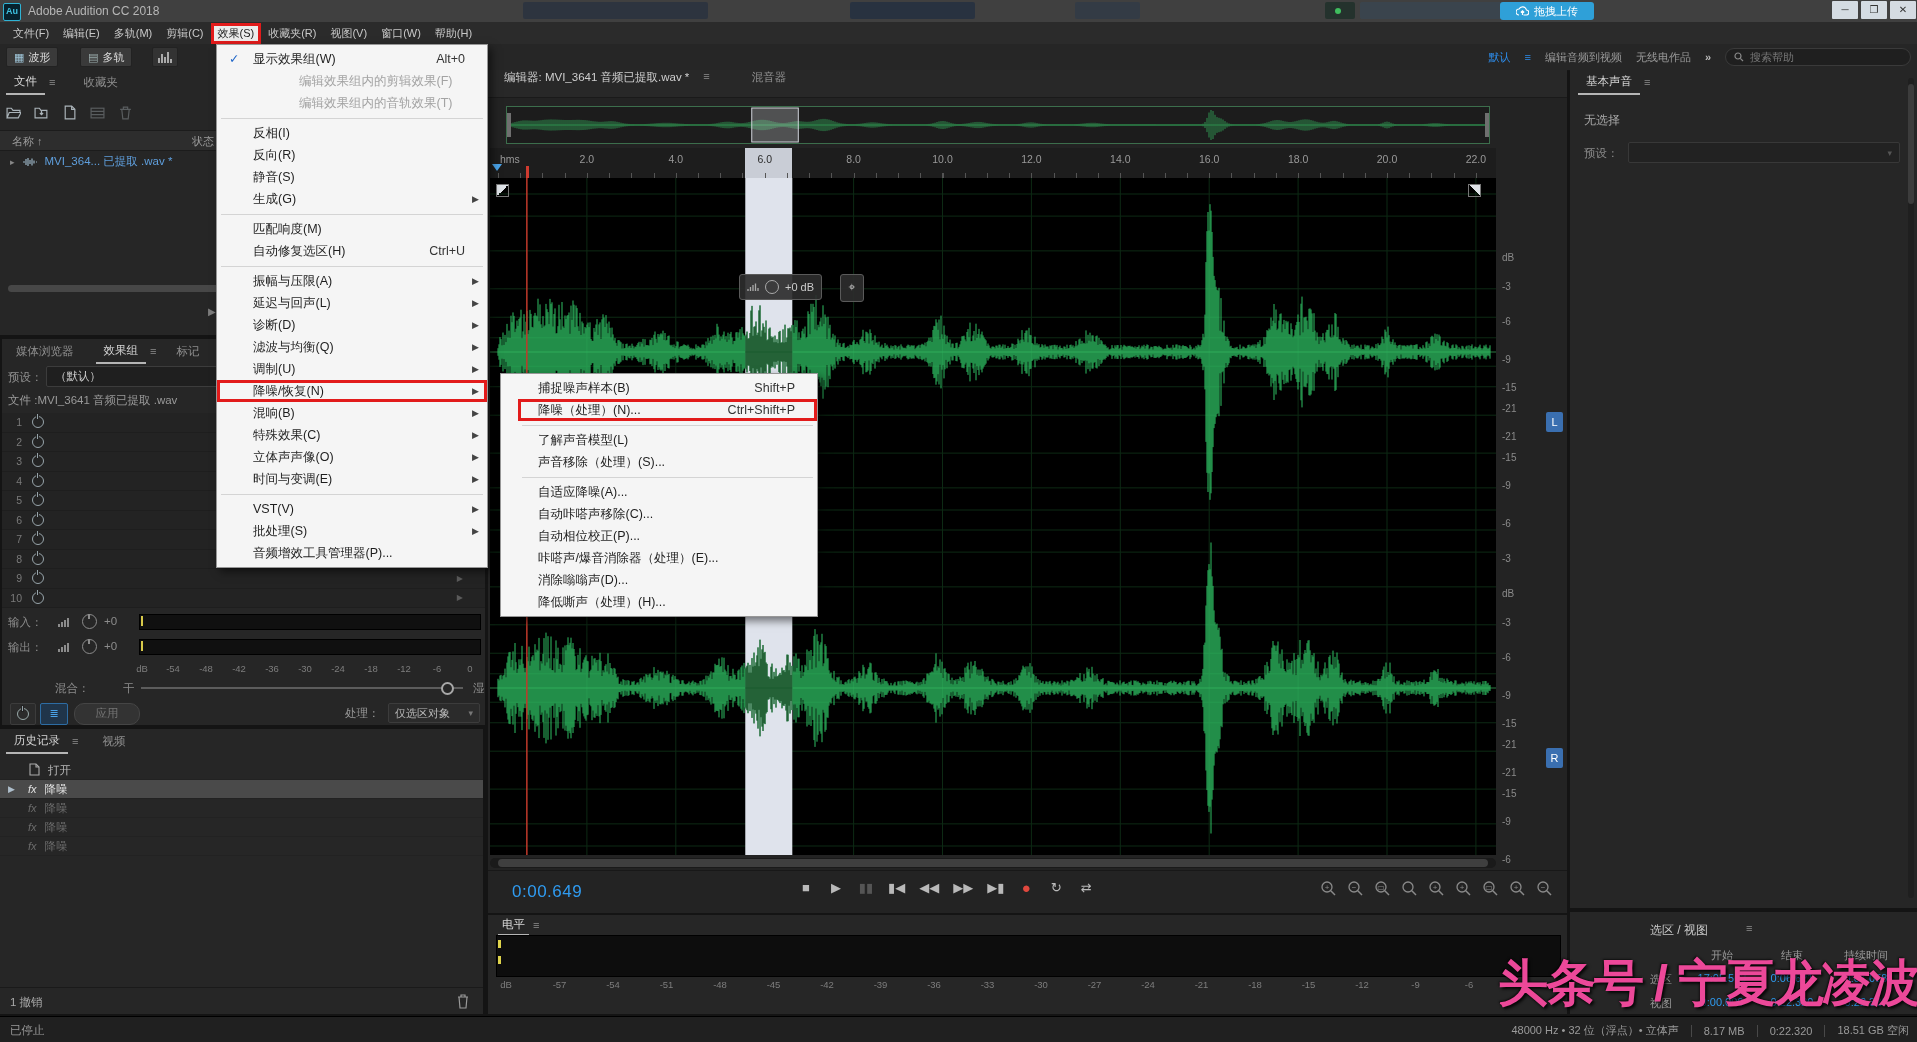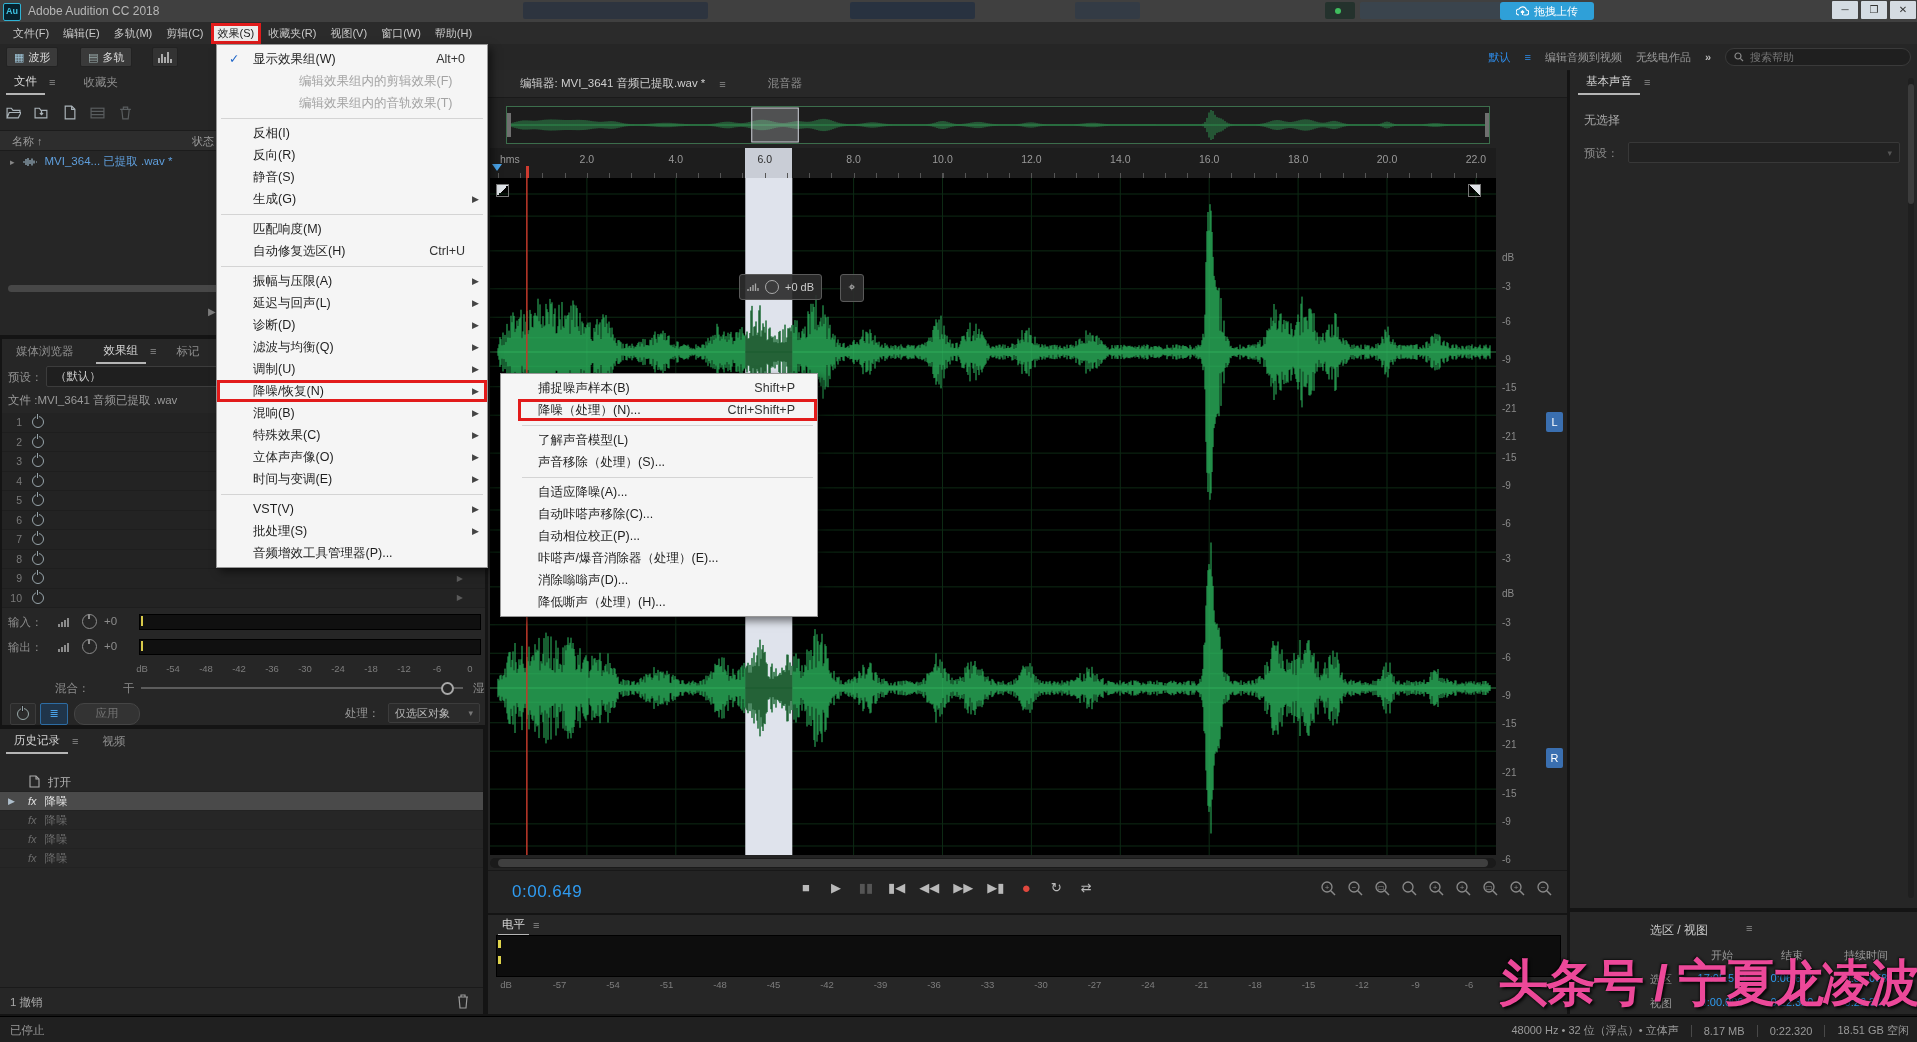--- a/index.html
+++ b/index.html
@@ -75,31 +75,31 @@
   #mix-knob{position:absolute;left:392px;top:5px;width:9px;height:9px;border:2px solid #a8a8a8;border-radius:50%;background:#262626;}
   #rack-bottom{position:absolute;left:0;top:364px;width:483px;height:22px;color:#999;font-size:11.5px;}
   #rack-power-btn{position:absolute;left:8px;top:0;width:24px;height:20px;background:#2b2b2b;border:1px solid #3c3c3c;border-radius:2px;display:flex;align-items:center;justify-content:center;}
   #rack-list-btn{position:absolute;left:38px;top:0;width:26px;height:20px;background:#20354a;border:1px solid #2d6ca3;border-radius:2px;color:#4aa3e8;font-size:11px;text-align:center;line-height:19px;}
   #apply-btn{position:absolute;left:72px;top:0;width:64px;height:20px;background:#333;border:1px solid #454545;border-radius:10px;color:#757575;text-align:center;line-height:19px;}
   #process-label{position:absolute;left:343px;top:3px;}
   #process-dd{position:absolute;left:386px;top:0;width:92px;height:20px;background:#2b2b2b;border:1px solid #3c3c3c;border-radius:2px;color:#bbb;
     display:flex;align-items:center;justify-content:space-between;padding:0 6px;box-sizing:border-box;font-size:11px;}
   
   #history-panel{left:0;top:729px;width:483px;height:285px;}
-  #history-list{position:absolute;left:0;top:44px;width:483px;}
+  #history-list{position:absolute;left:0;top:32px;width:483px;}
   .hist-row{display:flex;align-items:center;height:19px;border-bottom:1px solid #222;color:#b9b9b9;font-size:11.5px;gap:8px;padding-left:28px;box-sizing:border-box;position:relative;}
   .hist-row.sel{background:#4a4a4a;color:#e2e2e2;}
   .hist-row.dim{color:#6b6b6b;}
   .hist-row .cur{position:absolute;left:8px;color:#aebecb;font-size:9px;}
   .fx{font-style:italic;font-size:11px;color:inherit;}
   #history-bottom{position:absolute;left:0;top:258px;width:483px;height:27px;border-top:1px solid #1a1a1a;color:#a9a9a9;font-size:11.5px;}
   
   #editor{left:488px;top:70px;width:1079px;height:842px;background:#232323;}
   #editor-tabbar{position:absolute;left:0;top:0;width:1079px;height:28px;background:#282828;border-bottom:1px solid #1a1a1a;
-    display:flex;align-items:center;gap:10px;padding-left:32px;box-sizing:border-box;font-size:11.5px;}
+    display:flex;align-items:flex-start;gap:10px;padding-left:16px;box-sizing:border-box;font-size:11.5px;}
   #editor-tab{color:#cfcfcf;}
   #mixer-tab{color:#8e8e8e;margin-left:28px;}
   #overview{position:absolute;left:18px;top:36px;width:982px;height:36px;background:#1c1c1c;border:1px solid #3c6e4c;}
   .ov-icon{position:absolute;color:#9a9a9a;}
   #ruler{position:absolute;left:2px;top:78px;width:1006px;height:30px;background:#1d1d1d;border-bottom:1px solid #0c0c0c;}
   #ruler-sel{position:absolute;top:0;height:30px;background:#c9cdd6;}
   .rt{position:absolute;top:5px;transform:translateX(-50%);color:#999;font-size:10.5px;}
   .rt.insel{color:#2b2b2b;}
   #ruler-unit{position:absolute;left:10px;top:5px;color:#999;font-size:10.5px;}
   #ruler-ticks{position:absolute;left:8px;bottom:0;width:992px;height:5px;

